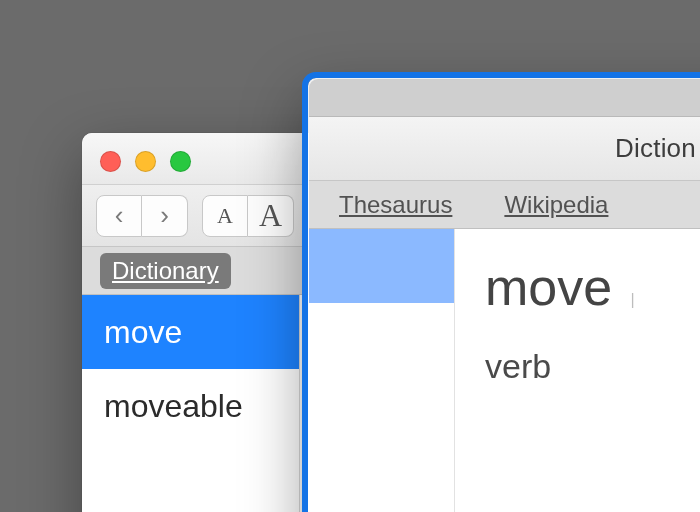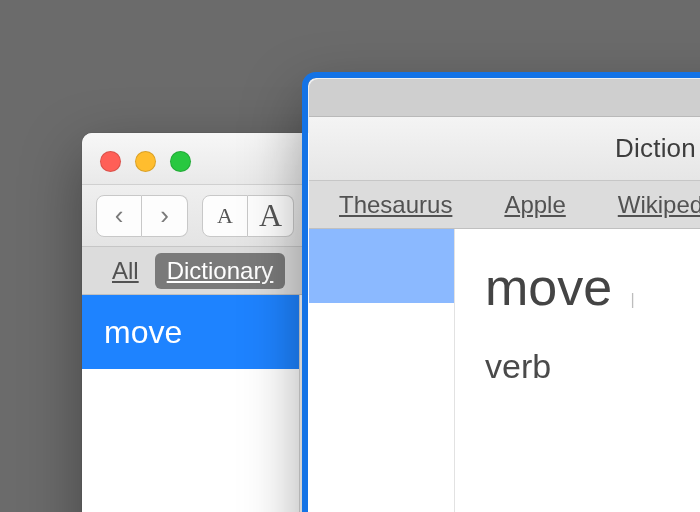--- a/index.html
+++ b/index.html
@@ -227,44 +227,43 @@
       <div class="btn fontA">
         <span>A</span>
       </div>
       <div class="btn fontA big">
         <span>A</span>
       </div>
     </div>
   </div>
 
   <div class="scopebar">
-    <div class="scope-item">All</div>
     <div class="scope-item selected">Dictionary</div>
   </div>
 
   <div class="content">
     <div class="sidebar">
       <div class="side-item selected">move</div>
+      <div class="side-item">moveable</div>
     </div>
     <div class="detail"></div>
   </div>
 </div>
 
 <div class="front-frame">
   <div class="front-inner">
 
     <div class="front-titlebar"></div>
 
     <div class="front-toolbar">
       <span>Diction</span>
     </div>
 
     <div class="front-scopebar">
       <div class="scope-item">Thesaurus</div>
-      <div class="scope-item">Apple</div>
       <div class="scope-item">Wikipedia</div>
     </div>
 
     <div class="front-body">
       <div class="front-sidebar">
         <div class="front-side-item selected"></div>
       </div>
       <div class="front-detail">
         <div>
           <span class="front-headword">move</span>

